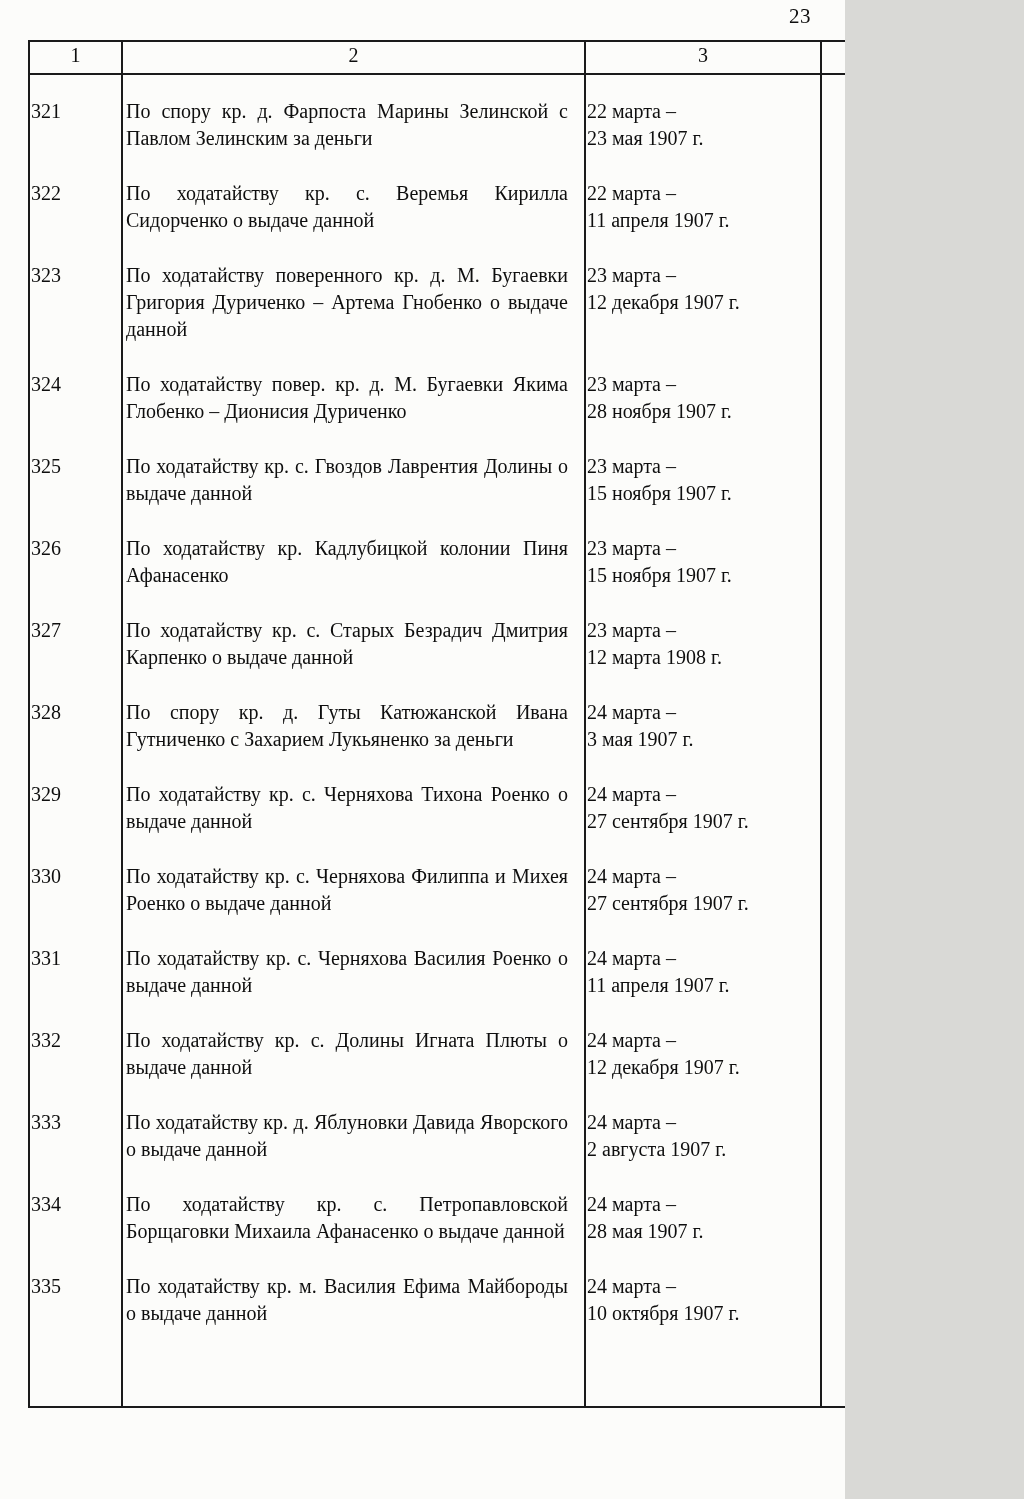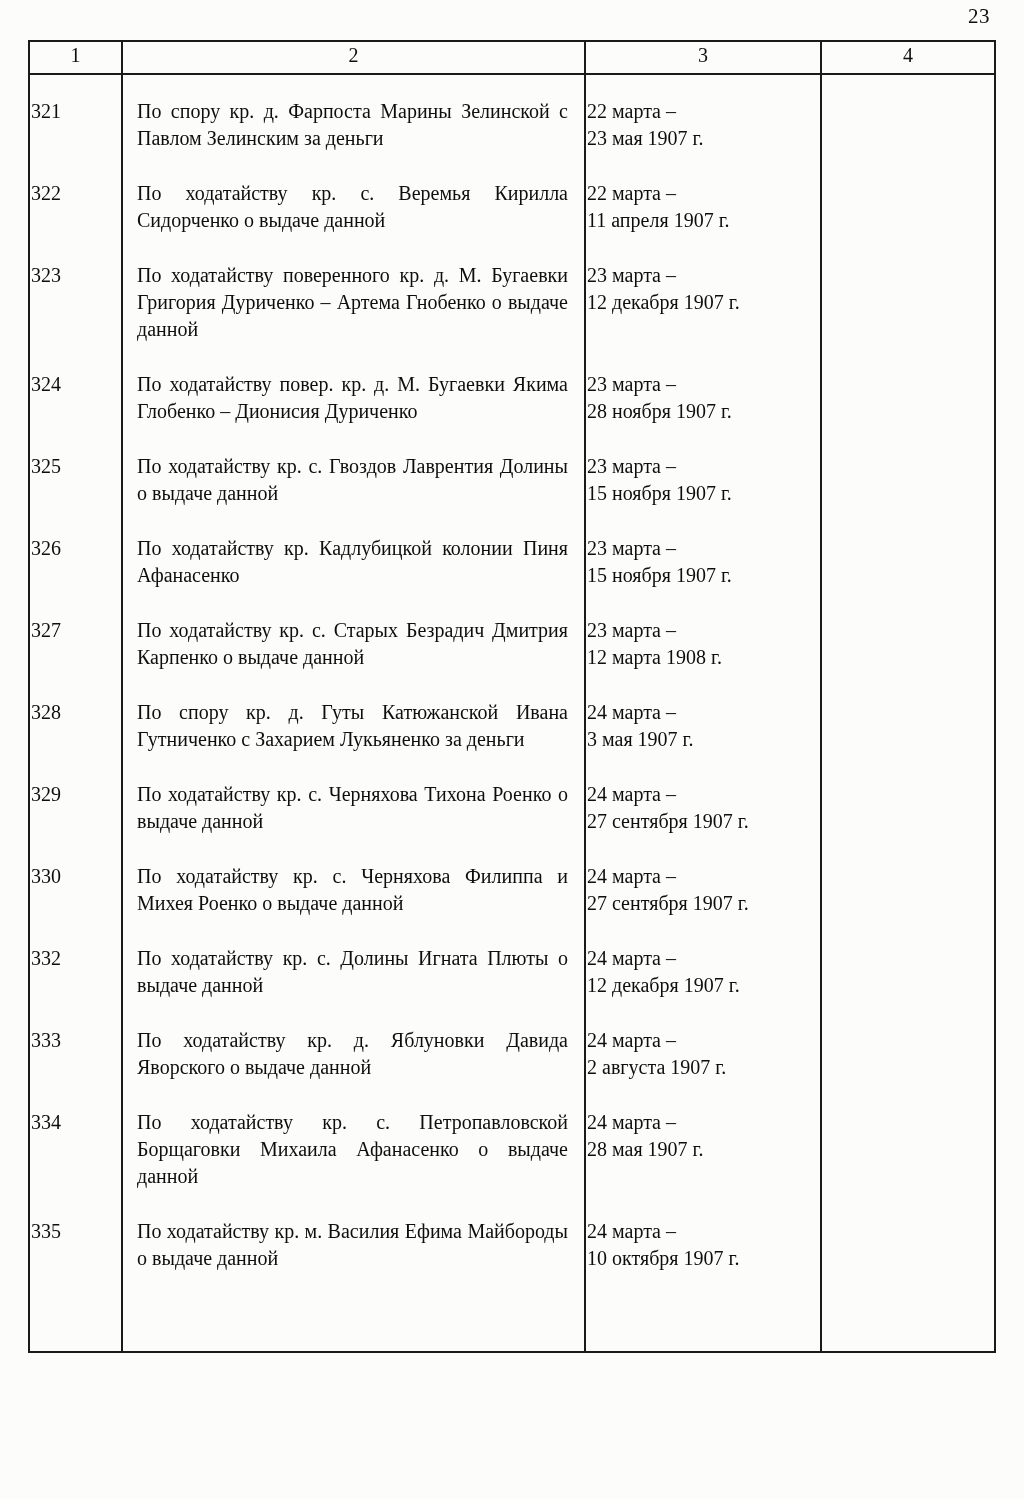--- a/index.html
+++ b/index.html
@@ -3,21 +3,21 @@
 <meta charset="utf-8">
 <style>
   html, body { margin: 0; padding: 0; }
   body {
     width: 1024px; height: 1499px;
     background: #d9d9d6;
     font-family: "Liberation Serif", "DejaVu Serif", serif;
   }
   .page {
     position: relative;
-    width: 1024px; height: 1499px;
+    width: 845px; height: 1499px;
     background: #fcfcfa;
     color: #0e0e0e;
     overflow: hidden;
   }
   .page-number {
     position: absolute;
     top: 4px; right: 34px;
     font-size: 21px;
     letter-spacing: 0.5px;
   }
@@ -43,21 +43,21 @@
   tbody td {
     font-size: 20px;
     line-height: 27px;
     padding-bottom: 27px;
   }
   tbody tr.first td { padding-top: 23px; }
   td.c-num  { text-align: left; }
   td.c-desc {
     text-align: justify;
     text-align-last: left;
-    padding-left: 14px;
+    padding-left: 3px;
     padding-right: 16px;
   }
   td.c-date { text-align: left; }
   tr.spacer td { height: 52px; padding: 0; }
 </style>
 </head>
 <body>
 
 <div class="page">
   <div class="page-number">23</div>
@@ -162,20 +162,29 @@
         <tr>
           <td class="c-num">330</td>
           <td class="c-desc">По ходатайству кр. с. Черняхова Филиппа и Михея Роенко о выдаче данной</td>
           <td class="c-date">
             <div>24 марта –</div>
             <div>27 сентября 1907 г.</div>
           </td>
           <td class="c-empty"></td>
         </tr>
         <tr>
+          <td class="c-num">331</td>
+          <td class="c-desc">По ходатайству кр. с. Черняхова Василия Роенко о выдаче данной</td>
+          <td class="c-date">
+            <div>24 марта –</div>
+            <div>11 апреля 1907 г.</div>
+          </td>
+          <td class="c-empty"></td>
+        </tr>
+        <tr>
           <td class="c-num">332</td>
           <td class="c-desc">По ходатайству кр. с. Долины Игната Плюты о выдаче данной</td>
           <td class="c-date">
             <div>24 марта –</div>
             <div>12 декабря 1907 г.</div>
           </td>
           <td class="c-empty"></td>
         </tr>
         <tr>
           <td class="c-num">333</td>

